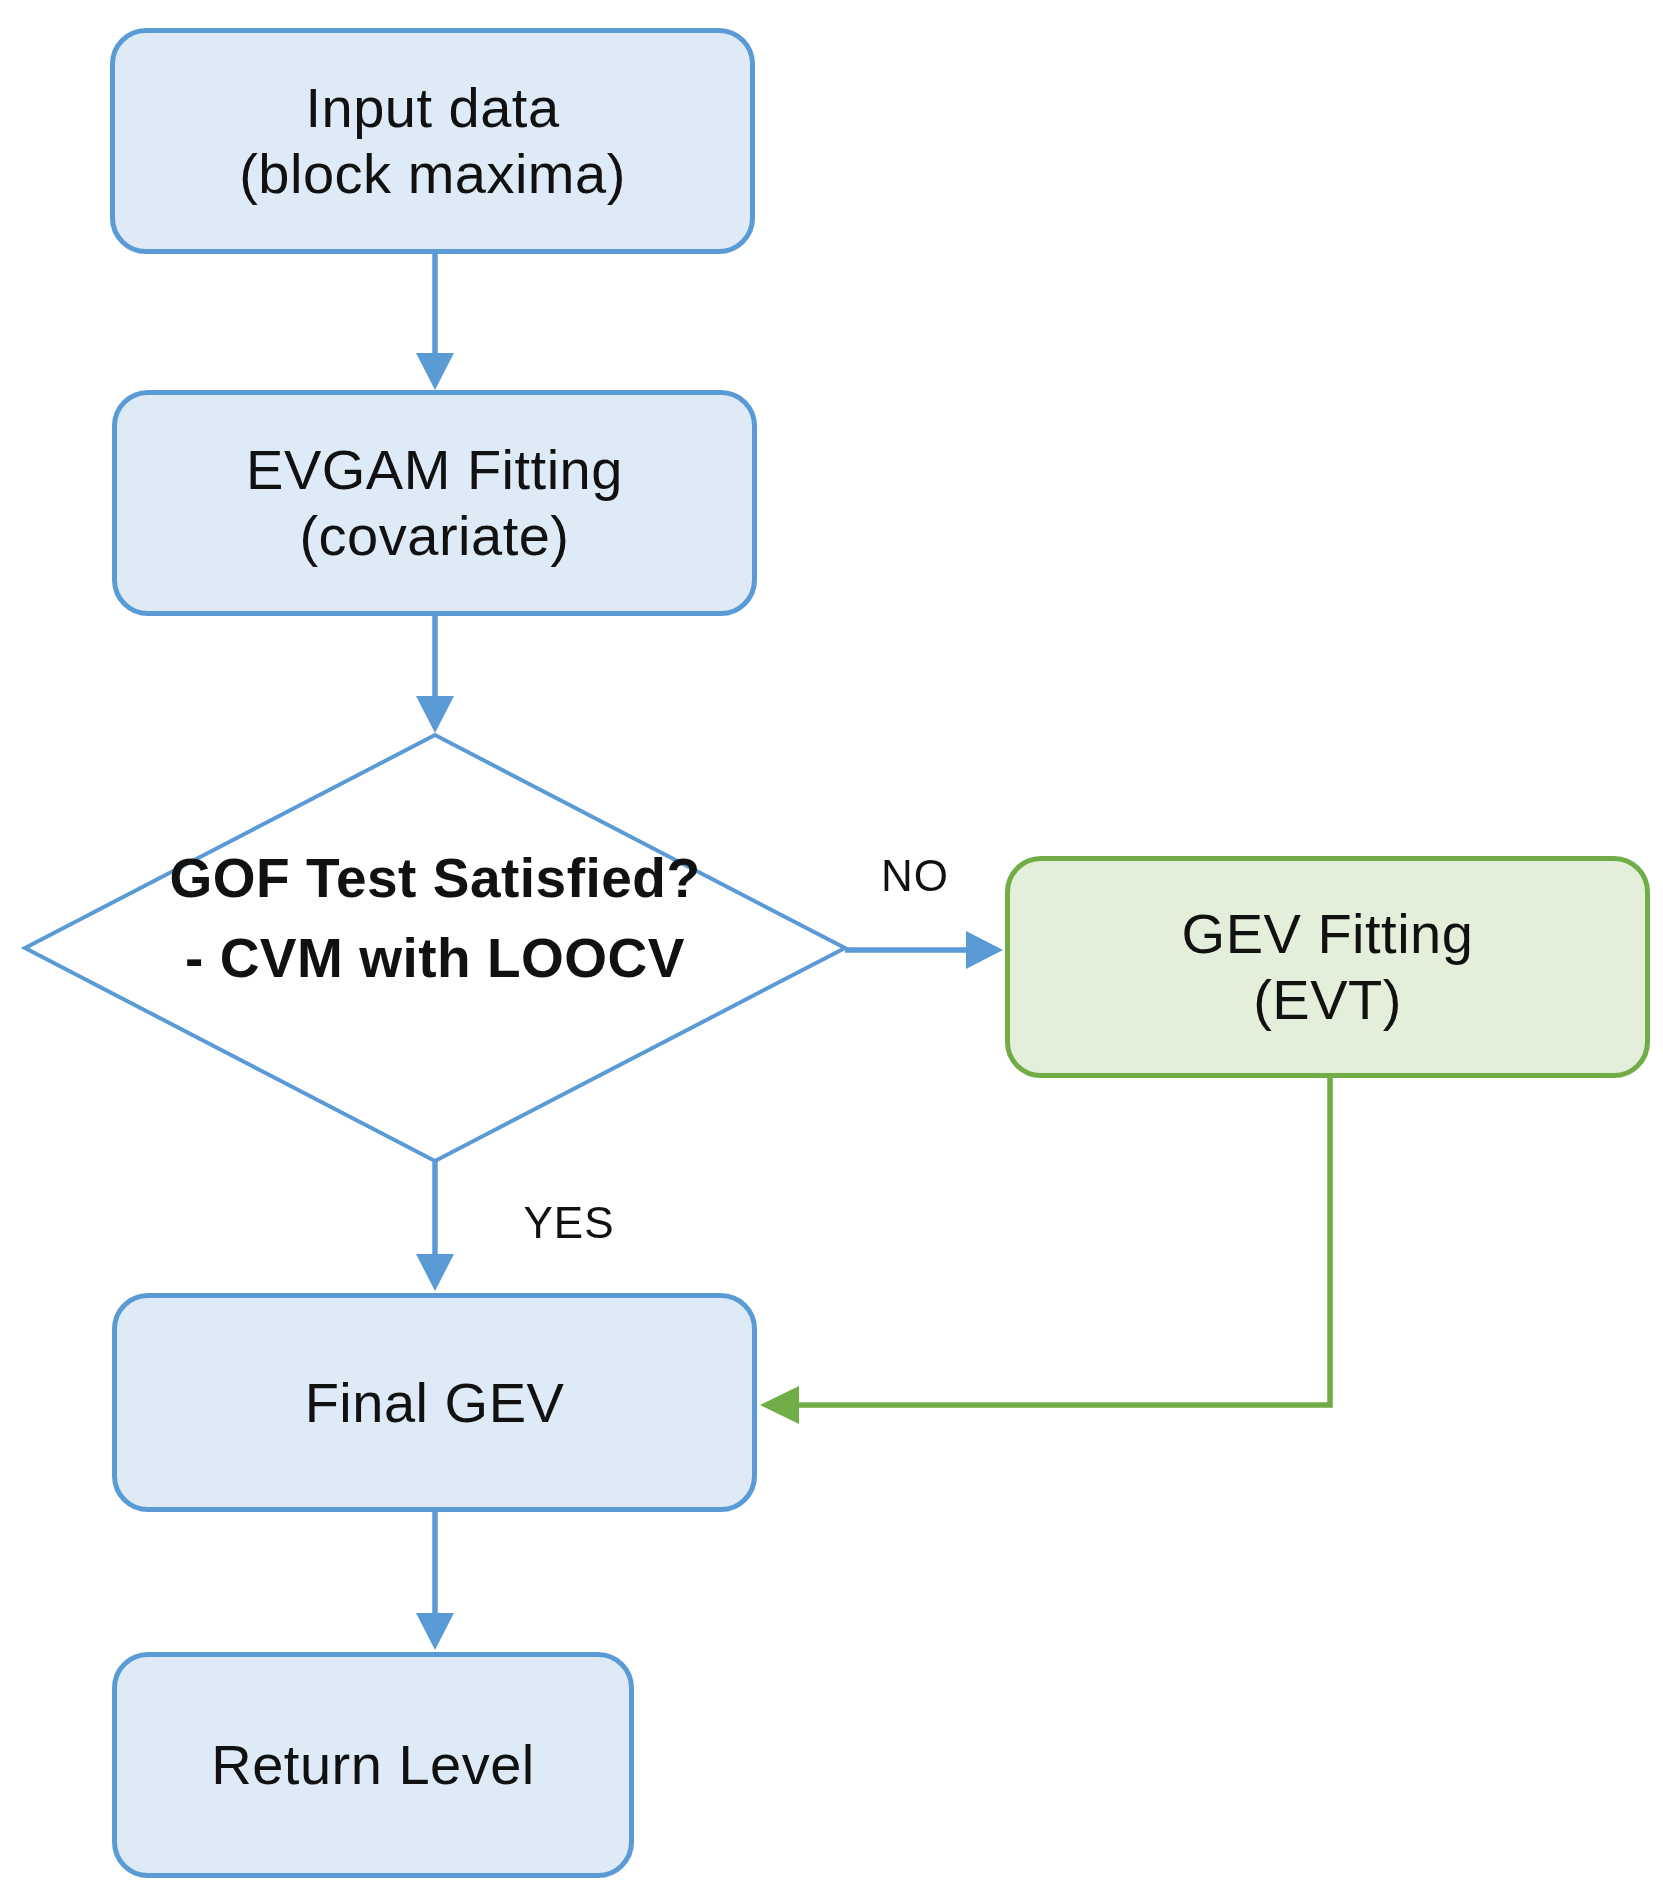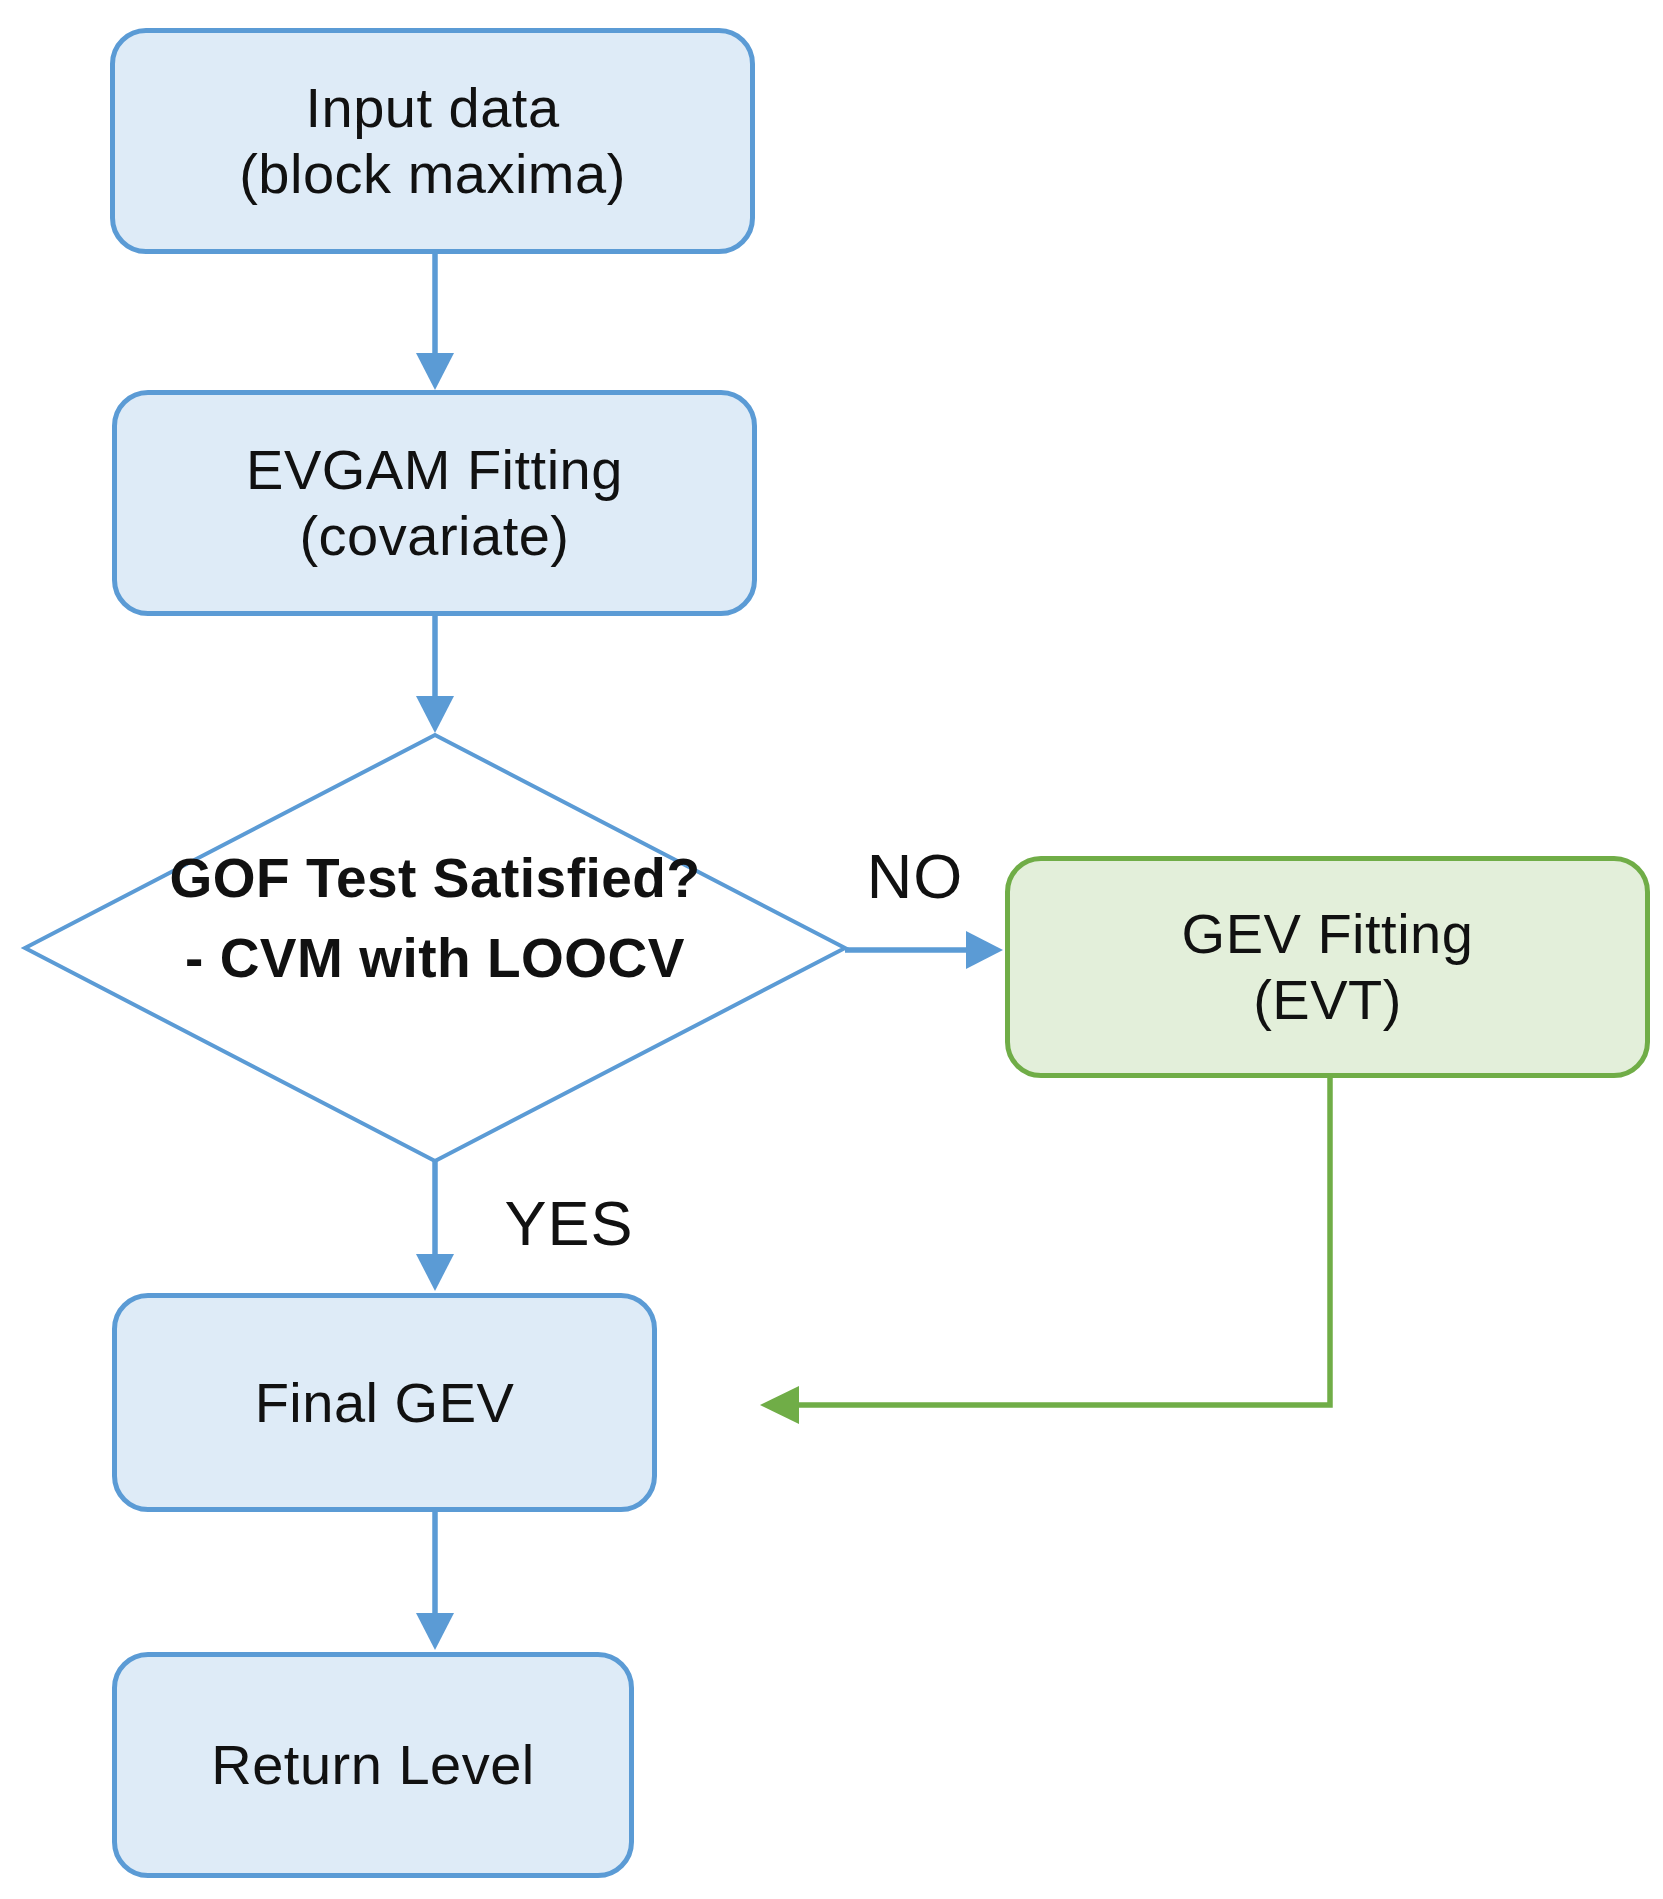--- a/index.html
+++ b/index.html
@@ -84,21 +84,21 @@
     text-align: center;
     color: var(--textColor);
     font-size: 55px;
     line-height: 80px;
     letter-spacing: 0.5px;
     font-weight: bold;
   }
   .edge-label {
     position: absolute;
     color: var(--textColor);
-    font-size: 63px;
+    font-size: 44px;
     line-height: 60px;
     text-align: center;
     letter-spacing: 1px;
   }
   .edge-label.no  { left: 850px; top: 846px; width: 130px; }
   .edge-label.yes { left: 489px; top: 1176px; width: 160px; margin-top: 17px; }
 </style>
 </head>
 <body>
 
@@ -146,21 +146,21 @@
     <span class="tline">- CVM with LOOCV</span>
   </div>
 
   <div class="node green" style="left:1005px; top:840px; width:645px; height:222px;margin-top:16px;">
     <div class="node-text">
       <span class="tline">GEV Fitting</span>
       <span class="tline">(EVT)</span>
     </div>
   </div>
 
-  <div class="node blue" style="left:112px; top:1293px; width:545px; height:219px;">
+  <div class="node blue" style="left:112px; top:1293px; width:645px; height:219px;">
     <div class="node-text">
       <span class="tline">Final GEV</span>
     </div>
   </div>
 
   <div class="node blue" style="left:112px; top:1652px; width:522px; height:226px;">
     <div class="node-text">
       <span class="tline">Return Level</span>
     </div>
   </div>

